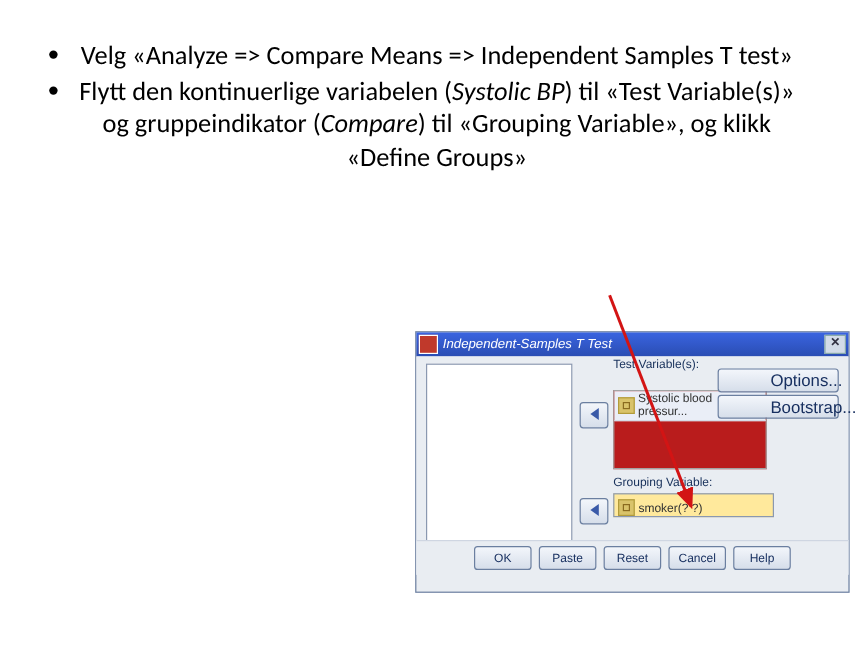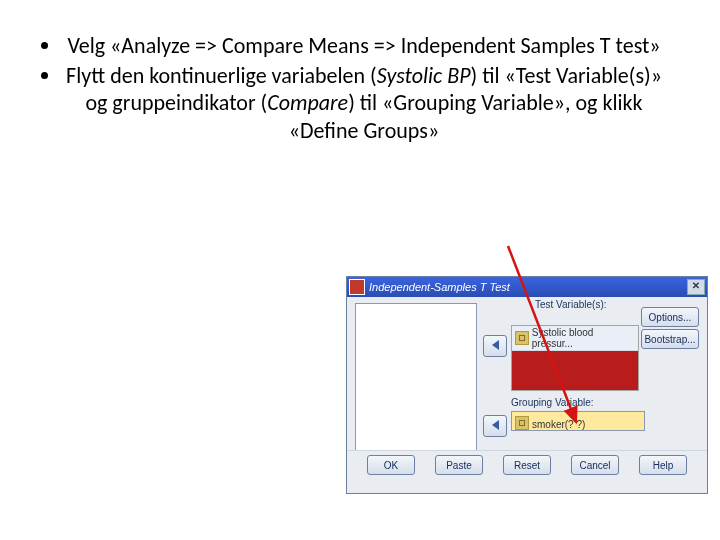--- a/index.html
+++ b/index.html
@@ -66,21 +66,21 @@
     left: 8px; top: 6px;
     width: 120px; height: 150px;
     background: #fff;
     border: 1px solid #8a98b0;
   }
   .section-label {
     position: absolute;
     font-size: 10px;
     color: #17305a;
   }
-  .lbl-test { left: 164px; top: 2px; margin-left: 24px; }
+  .lbl-test { left: 164px; top: 2px; }
   .testlist {
     position: absolute;
     left: 164px; top: 28px;
     width: 126px; height: 64px;
     background: #b91c1c;
     border: 1px solid #a3a3a3;
   }
   .testlist .row {
     display: flex; align-items: center; gap: 3px;
     padding: 1px 3px;
@@ -131,35 +131,36 @@
     display:flex;align-items:center;justify-content:center;
     border-radius:3px;
   }
 
   .right-btn {
     position: absolute;
     right: 8px;
     width: 56px; height: 18px;
     background: linear-gradient(#f3f6fb, #d6deea);
     border: 1px solid #6b7fa0;
-    color: #183060; font-size: 10px;
-    display:flex;align-items:center;justify-content:center;
+    color: #183060; font-size: 14px;
+    display:flex;align-items:center;
     border-radius:3px;
+    padding-left:43px;
   }
   .rb1 { top: 10px; }
   .rb2 { top: 32px; }
 
   .footer {
     position: absolute;
     left: 0; right: 0; bottom: 0;
     height: 28px;
     display: flex;
     justify-content: center;
     align-items: center;
-    gap: 20px;
+    gap: 6px;
     background: #e9edf2;
     border-top: 1px solid #cfd6e2;
   }
   .fbtn {
     width: 46px; height: 18px;
     background: linear-gradient(#f3f6fb, #d6deea);
     border: 1px solid #6b7fa0;
     color: #183060; font-size: 10px;
     display:flex;align-items:center;justify-content:center;
     border-radius:3px;

